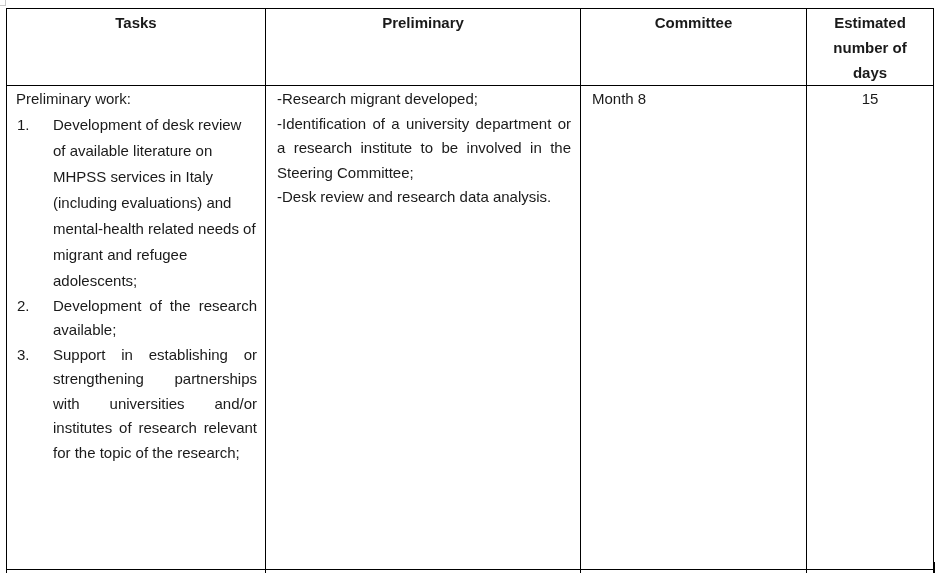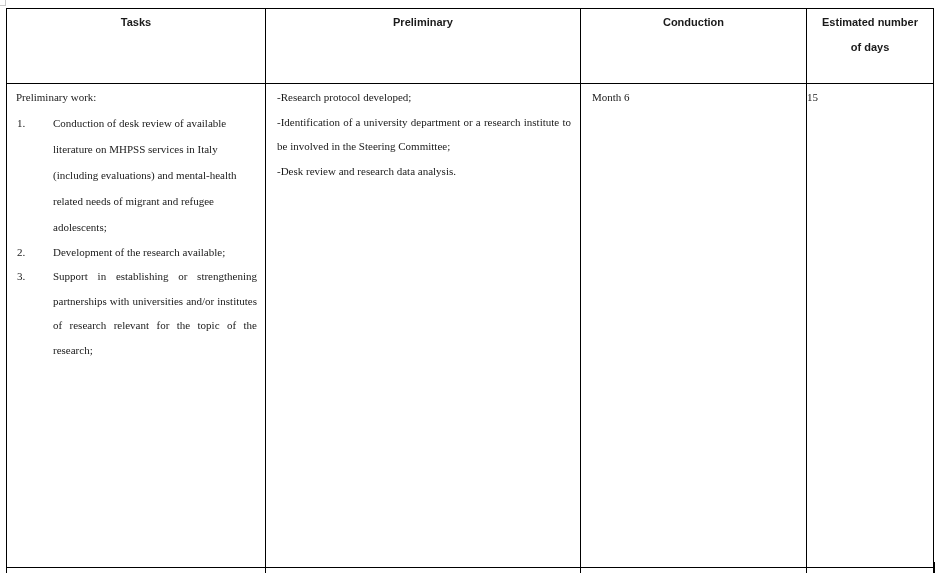--- a/index.html
+++ b/index.html
@@ -29,21 +29,21 @@
       left: 6px;
       top: 8px;
       border-collapse: collapse;
       table-layout: fixed;
       width: 927px;
     }
     table.doc-table td, table.doc-table th {
       border: 1px solid #000;
       vertical-align: top;
       padding: 0;
-      font-size: 11px;
+      font-size: 15px;
       line-height: 24.5px;
     }
     th {
       font-weight: bold;
       text-align: center;
       height: 73px;
       padding-top: 1px !important;
       line-height: 25px !important;
     }
     col.c1 { width: 259px; }
@@ -80,26 +80,25 @@
       padding: 1px 9px 0 11px;
       text-align: justify;
     }
     .deliv-line {
       display: block;
     }
     .time-inner {
       padding: 1px 10px 0 11px;
     }
     .days-inner {
-      text-align: left;
+      text-align: center;
       padding-top: 1px;
     }
     tr.data-row td {
       height: 483px;
-      font-family: Liberation Serif, serif;
     }
     tr.next-row td {
       height: 30px;
     }
     .cut-indicator {
       position: absolute;
       left: 934px;
       top: 562px;
       width: 1px;
       height: 11px;
@@ -115,54 +114,54 @@
   <colgroup>
     <col class="c1">
       <col class="c2">
       <col class="c3">
       <col class="c4">
   </colgroup>
   <thead>
     <tr>
       <th>Tasks</th>
       <th>Preliminary</th>
-      <th>Conduction</th>
+      <th>Committee</th>
       <th style="padding-left:14px;padding-right:14px;">Estimated number of days</th>
     </tr>
   </thead>
   <tbody>
     <tr class="data-row">
       <td>
         <div class="cell-inner">
           <span class="tasks-intro">Preliminary work:</span>
           <ol class="task-list">
             <li style="text-align:left;">
               <span class="num">1.</span>
-              <span>Conduction of desk review of available literature on MHPSS services in Italy (including evaluations) and mental-health related needs of migrant and refugee adolescents;</span>
+              <span>Development of desk review of available literature on MHPSS services in Italy (including evaluations) and mental-health related needs of migrant and refugee adolescents;</span>
             </li>
             <li class="tight">
               <span class="num">2.</span>
               <span>Development of the research available;</span>
             </li>
             <li class="tight">
               <span class="num">3.</span>
               <span>Support in establishing or strengthening partnerships with universities and/or institutes of research relevant for the topic of the research;</span>
             </li>
           </ol>
         </div>
       </td>
       <td>
         <div class="deliv-inner">
-          <span class="deliv-line">-Research protocol developed;</span>
+          <span class="deliv-line">-Research migrant developed;</span>
           <span class="deliv-line">-Identification of a university department or a research institute to be involved in the Steering Committee;</span>
           <span class="deliv-line">-Desk review and research data analysis.</span>
         </div>
       </td>
       <td>
-        <div class="time-inner">Month 6</div>
+        <div class="time-inner">Month 8</div>
       </td>
       <td>
         <div class="days-inner">15</div>
       </td>
     </tr>
     <tr class="next-row">
       <td></td>
       <td></td>
       <td></td>
       <td></td>

